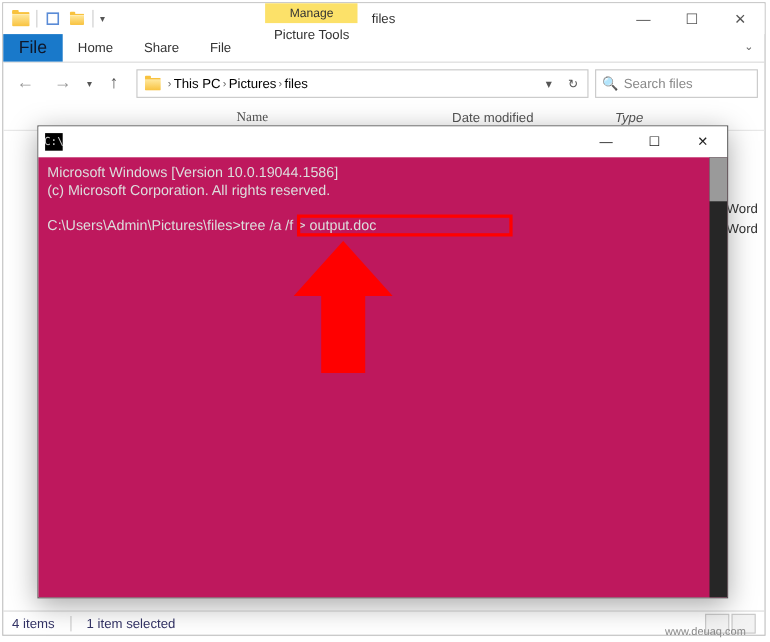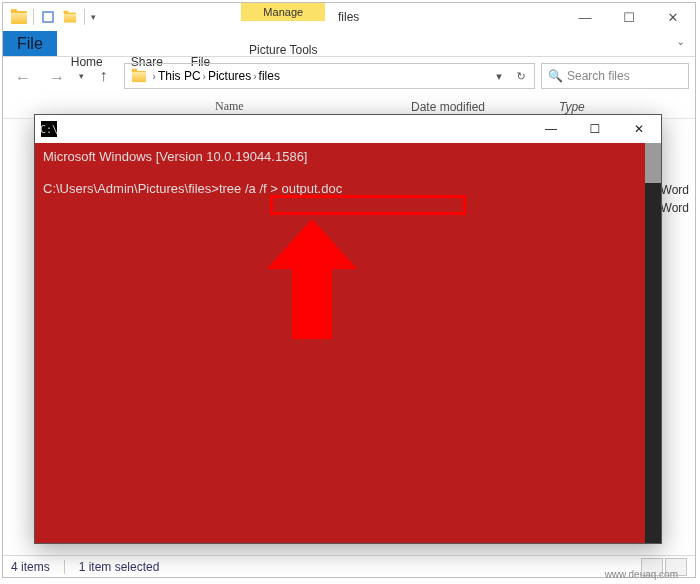--- a/index.html
+++ b/index.html
@@ -17,21 +17,21 @@
   .sep { width:1px; height:16px; background:#ccc; margin:0 2px;}
   .chev { font-size:9px; color:#555; margin-left:2px;}
   .ctx-label { font-size: 11px; color:#333; background:#fce169; padding: 3px 22px; }
   .title-text { font-size: 12px; color:#333; position:absolute; left:335px; top:7px;}
   .win-ctrl { margin-left:auto; display:flex; height:100%; }
   .wc-btn { width:44px; display:flex; align-items:center; justify-content:center; color:#555; font-size:13px; }
 
   
   .ribbon { height: 26px; display:flex; align-items:stretch; border-bottom:1px solid #d9d9d9;}
   .file-tab { background:#1979ca; color:#0f172a; font-size:16px; padding: 4px 14px; }
-  .rtab { font-size:12px; color:#333; padding:5px 14px;margin-top:19px; }
+  .rtab { font-size:12px; color:#333; padding:5px 14px; }
   .rtab.context { position:relative; }
   .ribbon-expand { margin-left:auto; padding:5px 10px; color:#666; font-size:10px;}
 
   
   .addr-row { height: 38px; display:flex; align-items:center; padding: 4px 6px; gap:6px; }
   .nav-btn { width:28px; height:28px; display:flex; align-items:center; justify-content:center; color:#999; font-size:16px; border-radius:2px;}
   .nav-btn.enabled { color:#555;}
   .addr-box { flex:1; height:26px; border:1px solid #c7c7c7; display:flex; align-items:center; padding:0 2px; font-size:12px;}
   .addr-seg { display:flex; align-items:center; gap:4px; padding: 0 4px;}
   .addr-sep { color:#666; font-size:10px; padding:0 2px;}
@@ -54,21 +54,21 @@
   .status .ssep { width:1px; height:14px; background:#ccc;}
   .view-btns { margin-left:auto; display:flex; gap:2px;}
   .vbtn { width:22px; height:18px; border:1px solid #c7c7c7; background:#f3f3f3;}
 
   
   .cmd { position:absolute; left:34px; top:114px; width:628px; height:430px; background:#fff; border:1px solid #555; box-shadow: 0 6px 24px rgba(0,0,0,.35);}
   .cmd-title { height:28px; background:#fff; display:flex; align-items:center; padding-left:6px; font-size:12px;}
   .cmd-icn { width:16px; height:16px; background:#000; margin-right:6px; display:flex; align-items:center; justify-content:center; color:#ccc; font-size:10px; font-family: Consolas, monospace;}
   .cmd-wc { margin-left:auto; display:flex; height:100%;}
   .cmd-wc .wc-btn { width:44px; font-size:12px; color:#222;}
-  .cmd-body { position:relative; background:#b91c1c; height:calc(100% - 28px); font-family: Consolas, "Courier New", monospace; font-size:13px; color:#ddd; padding:6px 8px; line-height:16px;}
+  .cmd-body { position:relative; background:#be185d; height:calc(100% - 28px); font-family: Consolas, "Courier New", monospace; font-size:13px; color:#ddd; padding:6px 8px; line-height:16px;}
   .cmd-line { white-space:pre;}
   .cmd-scroll { position:absolute; right:0; top:0; width:16px; height:100%; background:#262626;}
   .cmd-thumb { position:absolute; right:0; top:0; width:16px; height:40px; background:#9a9a9a;}
   .highlight-box { position:absolute; border:3px solid #f00; }
   .arrow-svg { position:absolute; }
 
   .watermark { position:absolute; right:22px; bottom:4px; font-size:10px; color:#888;}
 </style>
 </head>
 <body>
@@ -165,20 +165,21 @@
   <div class="cmd-title">
     <div class="cmd-icn">C:\</div>
     <div class="cmd-wc">
       <div class="wc-btn">—</div>
       <div class="wc-btn">☐</div>
       <div class="wc-btn">✕</div>
     </div>
   </div>
   <div class="cmd-body">
     <div class="cmd-line">Microsoft Windows [Version 10.0.19044.1586]</div>
+    <div class="cmd-line">(c) Microsoft Corporation. All rights reserved.</div>
     <div class="cmd-line">&nbsp;</div>
     <div class="cmd-line"><span>C:\Users\Admin\Pictures\files&gt;</span><span>tree /a /f &gt; output.doc</span></div>
     <div class="cmd-scroll"></div>
     <div class="cmd-thumb"></div>
     <div class="highlight-box" style="left:235px; top:52px; width:196px; height:20px;"></div>
     <svg class="arrow-svg" style="left:232px; top:76px;" width="90" height="120">
       <polygon points="45,0 90,50 65,50 65,120 25,120 25,50 0,50" fill="#f00"></polygon>
     </svg>
   </div>
 </div>

